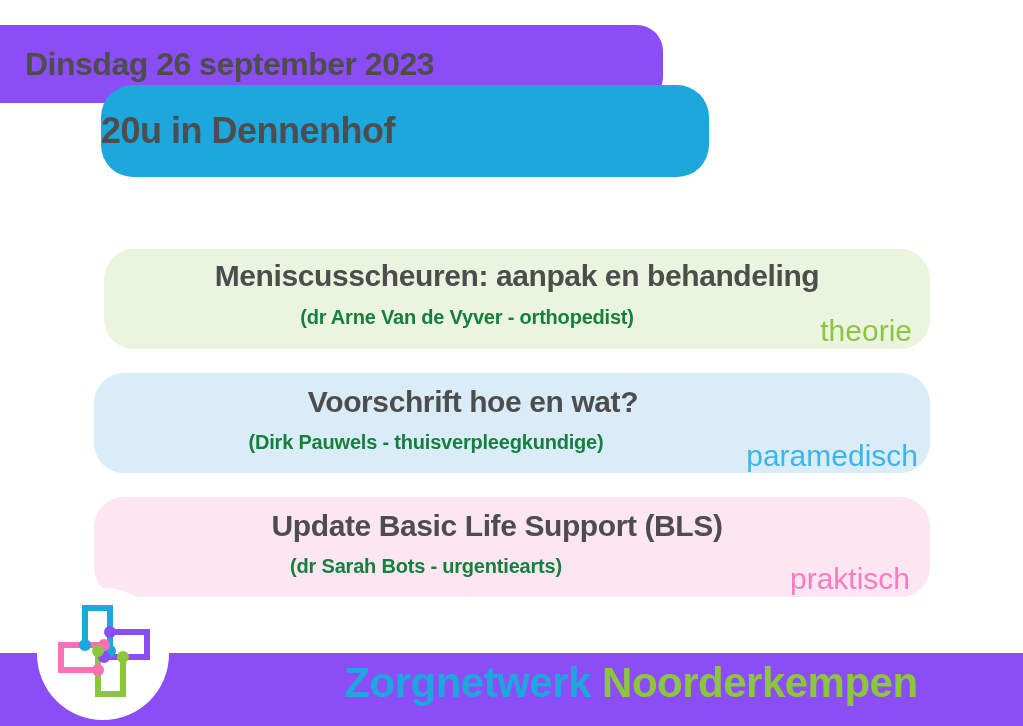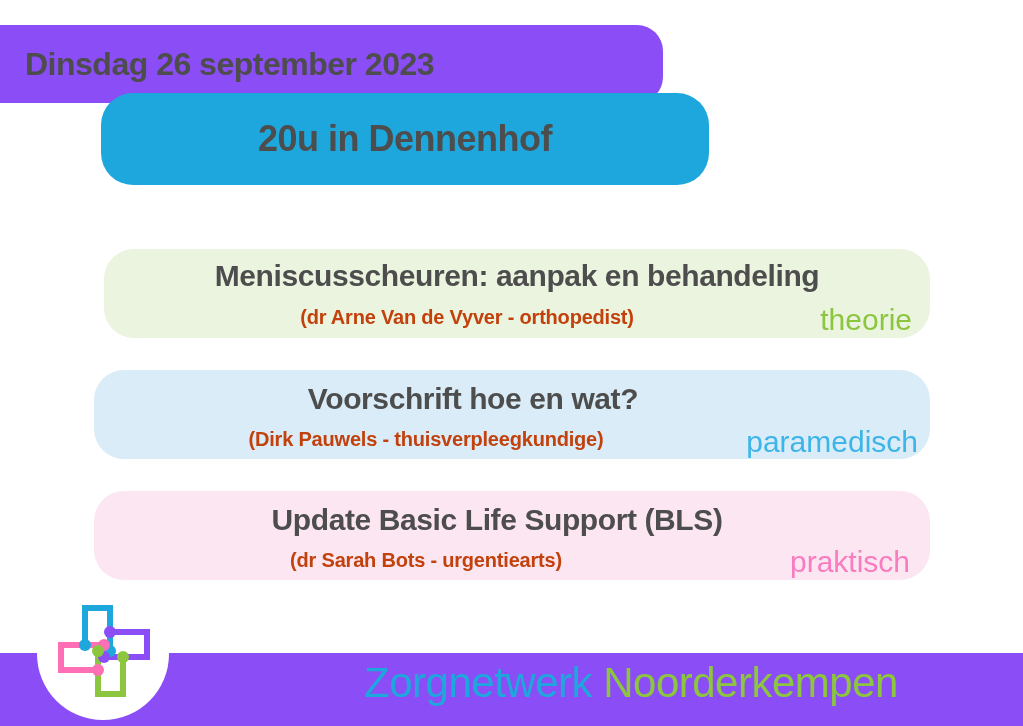--- a/index.html
+++ b/index.html
@@ -34,50 +34,49 @@
     font-size: 32px;
     font-weight: bold;
     color: #4d4d4d;
     letter-spacing: -0.5px;
     line-height: 1;
   }
 
   .time-banner {
     position: absolute;
     left: 101px;
-    top: 93px;
+    top: 85px;
     width: 608px;
     height: 92px;
     background: #1ea7dd;
     border-radius: 32px;
     display: flex;
     align-items: center;
-    justify-content: center;
   }
   .time-banner .time-text {
     font-size: 36px;
     font-weight: bold;
     color: #4d4d4d;
     letter-spacing: -0.5px;
     line-height: 1;
   }
 
   
   .sessions {
     position: absolute;
     left: 94px;
     top: 249px;
     width: 836px;
   }
   .session-card {
     position: relative;
     width: 836px;
-    height: 89px;
+    height: 100px;
     border-radius: 30px;
-    margin-bottom: 32px;
+    margin-bottom: 24px;
     box-sizing: border-box;
   }
   .session-card .card-title {
     position: absolute;
     left: 0;
     right: 0;
     top: 11px;
     text-align: center;
     font-size: 30px;
     font-weight: bold;
@@ -86,21 +85,21 @@
     line-height: 1.2;
   }
   .session-card .card-subtitle {
     position: absolute;
     left: 0;
     right: 0;
     top: 57px;
     text-align: center;
     font-size: 20px;
     font-weight: bold;
-    color: #c2410c;
+    color: #15803d;
     letter-spacing: -0.2px;
     line-height: 1.2;
   }
   .session-card .card-tag {
     position: absolute;
     right: 22px;
     bottom: 4px;
     font-size: 30px;
     font-weight: normal;
     line-height: 1.2;
@@ -129,21 +128,21 @@
     height: 73px;
     background: #8b4df5;
   }
   .footer-text {
     position: absolute;
     left: 0;
     top: 662px;
     width: 1002px;
     text-align: center;
     font-size: 42px;
-    font-weight: normal;
+    font-weight: bold;
     letter-spacing: -0.5px;
     line-height: 1;
     padding-left: 260px;
     box-sizing: border-box;
   }
   .footer-text .brand-a { color: #1ea7dd; }
   .footer-text .brand-b { color: #8cc63f; }
 
   .logo-circle {
     position: absolute;

